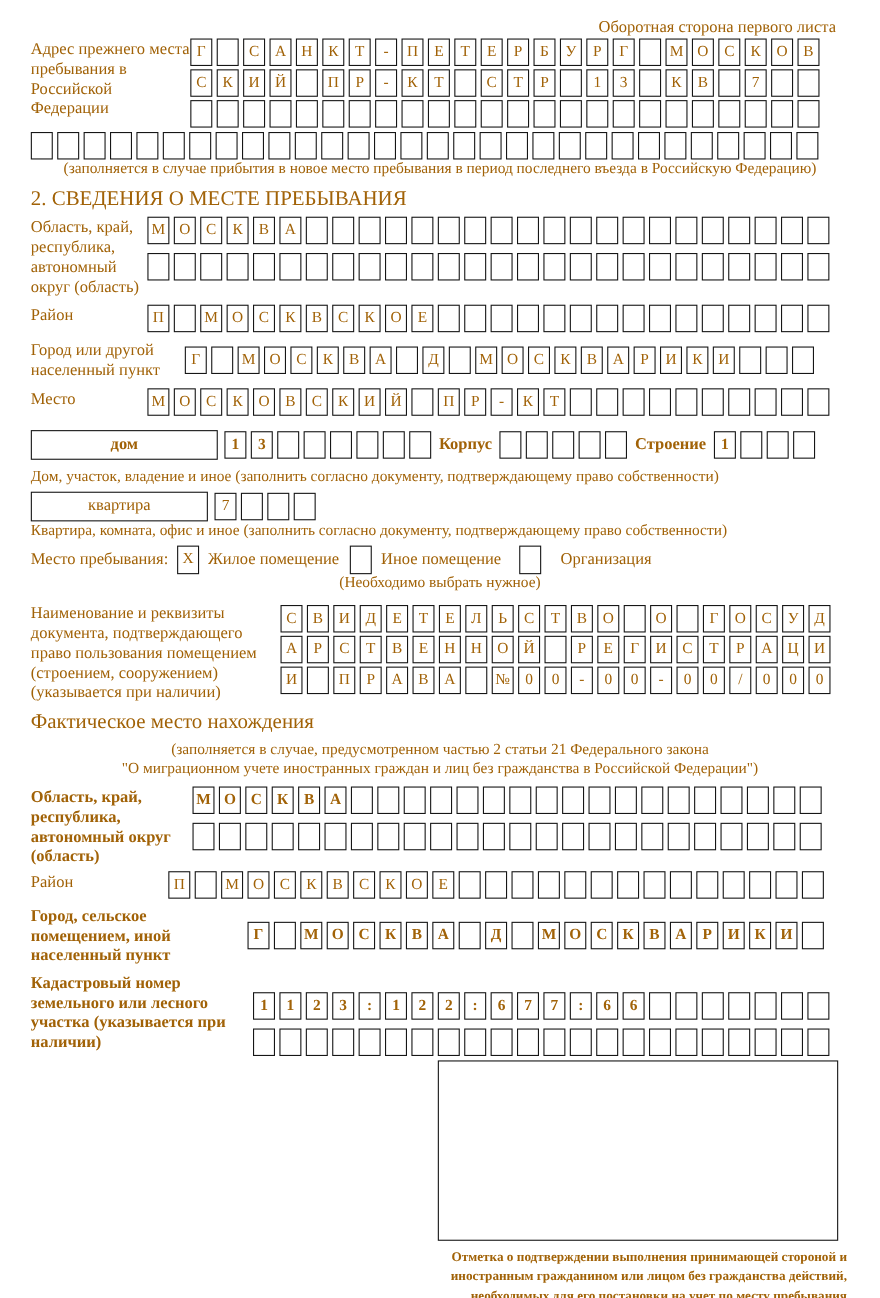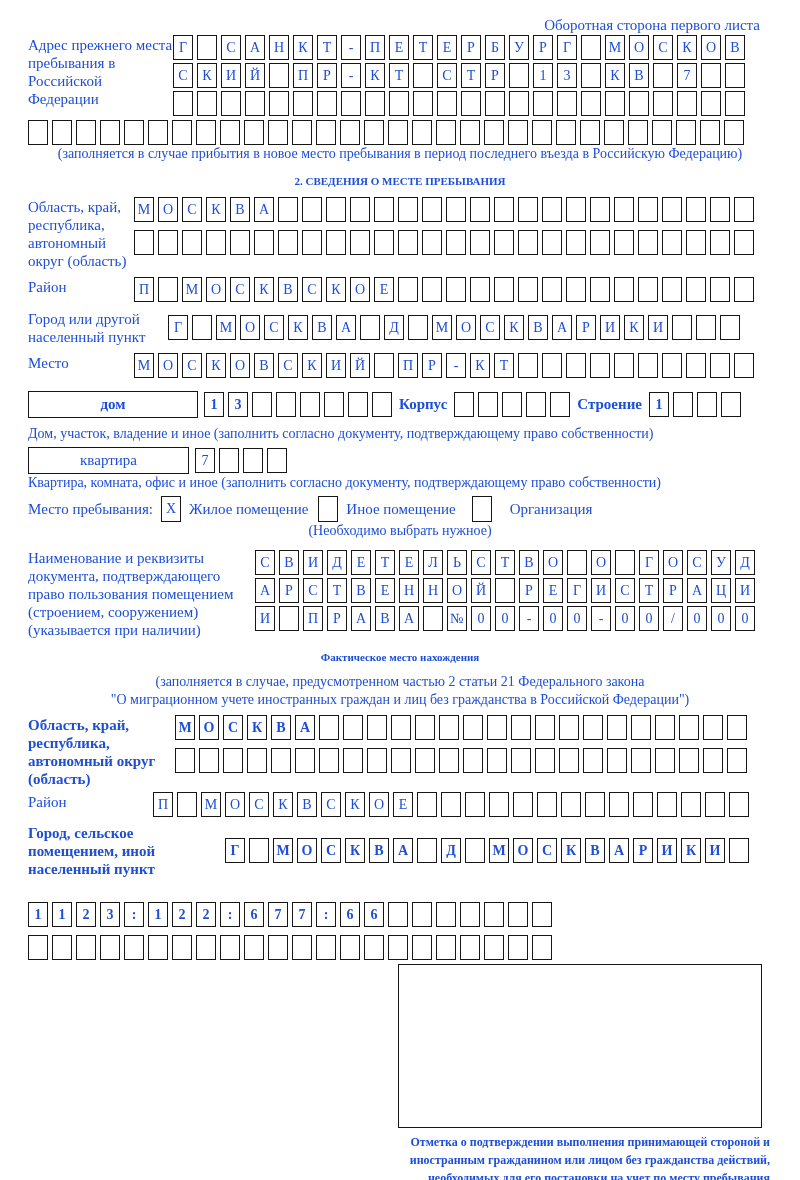--- a/index.html
+++ b/index.html
@@ -1,38 +1,38 @@
 <!DOCTYPE html>
 <html><head>
 <meta charset="utf-8">
 <style>
   html,body{margin:0;padding:0;background:#fff;}
   .page{
     position:relative; width:800px; height:1180px; overflow:hidden;
     box-sizing:border-box; padding:16px 0 0 28px;
-    font-family:"Liberation Serif", serif; color:#1d4ed8; background:#fff;
+    font-family:"Liberation Serif", serif; color:#a16207; background:#fff;
   }
   .hdr-right{ text-align:right; padding-right:40px; font-size:15px; line-height:19px;}
   .row{ display:flex; align-items:flex-start;}
   .row.vcenter{ align-items:center;}
   .lbl{ font-size:15px; line-height:18px; flex-shrink:0; padding-top:1px;}
   .w145{width:145px;} .w106{width:106px;} .w140{width:140px;} .w227{width:227px;}
   .w147{width:147px;} .w125{width:125px;} .w197{width:197px;} .w202{width:202px;}
   .cellrow{ display:flex; gap:4px; }
   .cell{
     width:20px; height:25px; box-sizing:border-box; border:1.6px solid #161616;
     display:inline-flex; align-items:center; justify-content:center;
     font-size:14px; line-height:1; flex-shrink:0; background:#fff;
   }
   .rows{ display:flex; flex-direction:column; gap:3px;}
   .rows.sp{ gap:8px;}
   .mt4{margin-top:4px;} .mt6{margin-top:6px;font-weight:bold;} .mt7{margin-top:7px;} .mt8{margin-top:8px;} .mt10{}
   .note{ font-size:14px; line-height:18px; }
   .note.center{ text-align:center; padding-right:28px;}
-  .sec-title{ text-align:center; font-weight:bold; font-size:11px; line-height:20px;
+  .sec-title{ text-align:left; font-weight:normal; font-size:19px; line-height:20px;
               margin:8px 28px 6px 0;}
   .boxlabel{
     box-sizing:border-box; border:1.6px solid #161616; height:27px;
     display:flex; align-items:center; justify-content:center;
     font-size:15px; flex-shrink:0; background:#fff;
   }
   .bl170{width:170px;} .bl200{width:161px;}
   .inline-lbl{ font-size:15px; line-height:27px; margin:7px 7px; flex-shrink:0;}
   .gap6{ margin-left:6px;}
   .checkbox{
@@ -577,20 +577,21 @@
         <span class="cell">А</span>
         <span class="cell">Р</span>
         <span class="cell">И</span>
         <span class="cell">К</span>
         <span class="cell">И</span>
         <span class="cell"></span>
       </div>
   </div>
 
   <div class="row mt6">
+    <div class="lbl w202">Кадастровый номер земельного или лесного участка (указывается при наличии)</div>
     <div class="rows sp cad-rows">
       <div class="cellrow">
           <span class="cell">1</span>
           <span class="cell">1</span>
           <span class="cell">2</span>
           <span class="cell">3</span>
           <span class="cell">:</span>
           <span class="cell">1</span>
           <span class="cell">2</span>
           <span class="cell">2</span>

